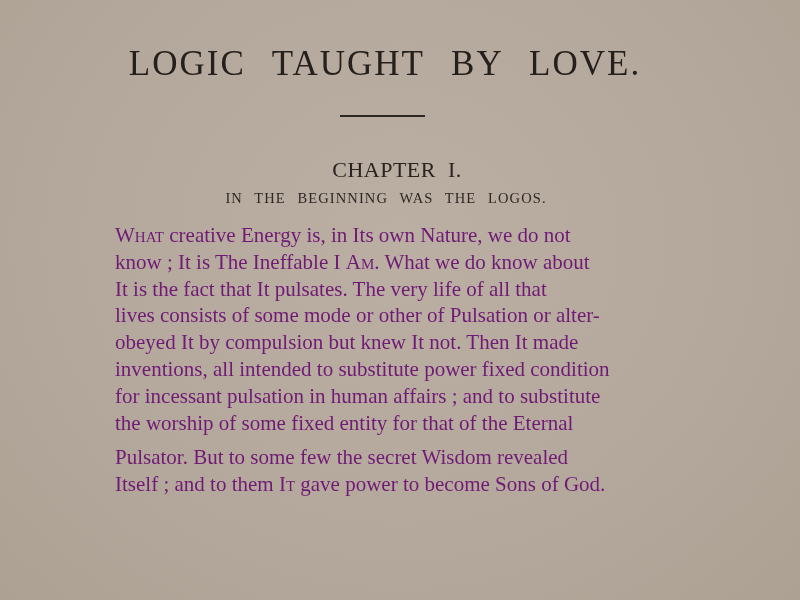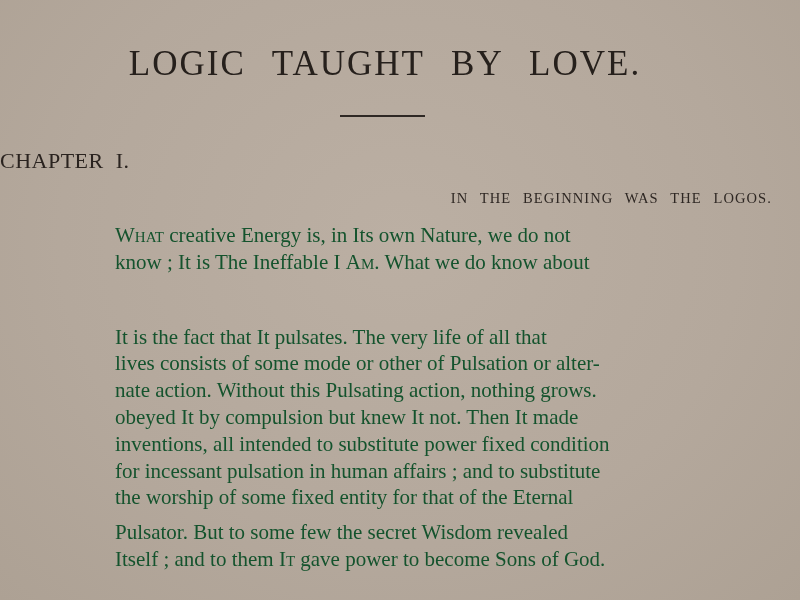--- a/index.html
+++ b/index.html
@@ -41,51 +41,52 @@
       left: 340px;
       width: 85px;
       height: 0;
       border-top: 2px solid #2e2824;
     }
     .chapter-heading {
       position: absolute;
       top: 148px;
       left: 0;
       width: 776px;
+      text-align: center;
       font-family: "Liberation Serif", "DejaVu Serif", serif;
       font-size: 22px;
       letter-spacing: 0.5px;
       word-spacing: 6px;
       color: #2a231f;
-      margin: 0;
+      margin: 9px;
       font-weight: normal;
     }
     .chapter-subtitle {
       position: absolute;
       top: 190px;
       left: 0;
       width: 772px;
-      text-align: right;
+      text-align: center;
       font-family: "Liberation Serif", "DejaVu Serif", serif;
       font-size: 14.5px;
       letter-spacing: 1.1px;
       word-spacing: 7px;
       color: #2e2723;
       margin: 0;
       font-weight: normal;
     }
     .body-text {
       position: absolute;
       top: 222px;
       left: 115px;
       width: 550px;
       font-family: "Liberation Serif", "DejaVu Serif", serif;
       font-size: 21px;
       line-height: 26.8px;
-      color: #14532d;
+      color: #701a75;
     }
     .line {
       display: block;
       white-space: nowrap;
       text-align: justify;
       text-align-last: justify;
       height: 26.8px;
     }
     .smallcaps {
       font-variant: small-caps;
@@ -96,23 +97,22 @@
 
 <div class="page">
   <h1 class="book-title">LOGIC TAUGHT BY LOVE.</h1>
   <div class="rule"></div>
   <h2 class="chapter-heading">CHAPTER I.</h2>
   <h3 class="chapter-subtitle">IN THE BEGINNING WAS THE LOGOS.</h3>
 
   <div class="body-text">
     <span class="line" style="text-align-last: left; word-spacing: 0px;"><span class="smallcaps">What</span><span> creative Energy is, in Its own Nature, we do not</span></span>
     <span class="line" style="text-align-last: left; word-spacing: 0px;"><span>know ; It is The Ineffable I </span><span class="smallcaps">Am</span><span>.  What we do know about</span></span>
-    <span class="line" style="text-align-last: left; word-spacing: 0px; margin-top: 48px;">It is the fact that It pulsates.  The very life of all that</span>
+    <span class="line" style="text-align-last: left; word-spacing: 0px;">It is the fact that It pulsates.  The very life of all that</span>
     <span class="line" style="text-align-last: left; word-spacing: 0px;">lives consists of some mode or other of Pulsation or alter-</span>
-    <span class="line" style="text-align-last: left; word-spacing: 0px;">nate action.  Without this Pulsating action, nothing grows.</span>
     <span class="line" style="text-align-last: left; word-spacing: 0px;">obeyed It by compulsion but knew It not.  Then It made</span>
     <span class="line" style="text-align-last: left; word-spacing: 0px;">inventions, all intended to substitute power fixed condition</span>
     <span class="line" style="text-align-last: left; word-spacing: 0px;">for incessant pulsation in human affairs ; and to substitute</span>
     <span class="line" style="text-align-last: left; word-spacing: 0px;">the worship of some fixed entity for that of the Eternal</span>
     <span class="line" style="text-align-last: left; word-spacing: 0px; margin-top: 8px;">Pulsator.  But to some few the secret Wisdom revealed</span>
     <span class="line" style="text-align-last: left; word-spacing: 0px;"><span>Itself ; and to them </span><span class="smallcaps">It</span><span> gave power to become Sons of God.</span></span>
   </div>
 </div>
 
 </body></html>

